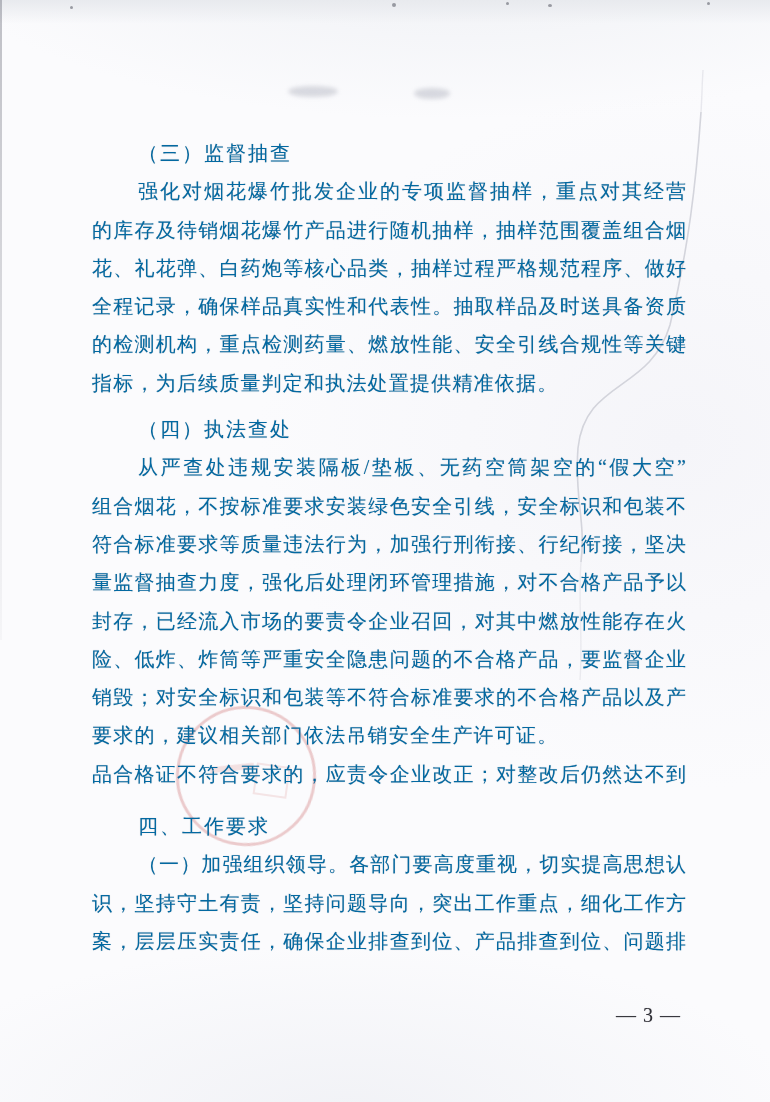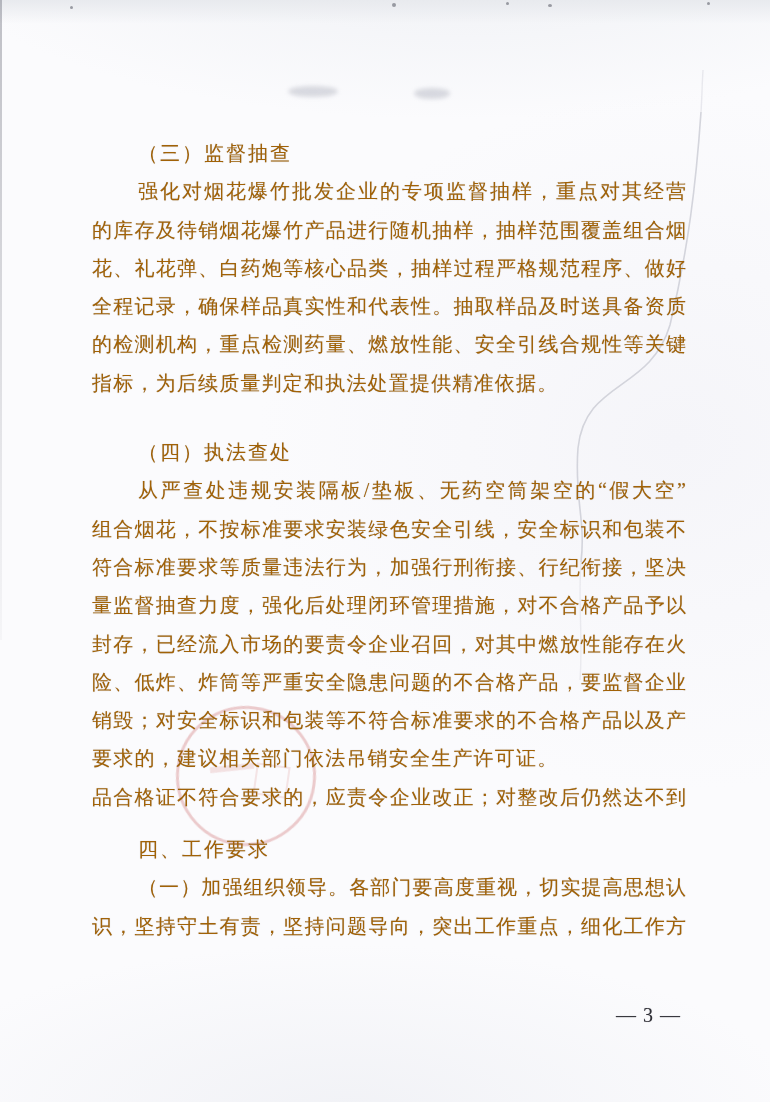--- a/index.html
+++ b/index.html
@@ -25,28 +25,28 @@
   
   .seal{position:absolute;left:176px;top:706px;width:134px;height:134px;
     border:3px solid rgba(198,88,88,0.30);border-radius:50%;
     transform:rotate(8deg);filter:blur(0.7px);}
   .seal .m1{position:absolute;left:30px;top:58px;width:44px;height:6px;
     background:rgba(198,88,88,0.16);transform:rotate(-14deg);}
   .seal .m2{position:absolute;left:76px;top:52px;width:30px;height:28px;
     border:2px solid rgba(198,88,88,0.14);}
   
   .page-content{position:absolute;left:92px;top:134px;width:594px;
-    font-size:20px;line-height:38.3px;color:#a16207;
+    font-size:20px;line-height:38.3px;color:#0369a1;
     text-shadow:0 0 1px rgba(60,60,72,0.30);}
   .line{min-height:38.3px;}
   .line.full{text-align:justify;text-align-last:justify;text-justify:inter-character;}
   .line.first{padding-left:46px;text-align:justify;text-align-last:justify;text-justify:inter-character;}
   .line.heading{padding-left:46px;letter-spacing:2px;}
   .line.last{letter-spacing:1.2px;}
-  .gap1{margin-top:31px;}
+  .gap1{margin-top:8px;}
   .gap2{margin-top:14px;}
   .page-number{position:absolute;left:616px;top:1004px;font-size:20px;
     letter-spacing:1px;color:#2e2e35;text-shadow:0 0 1px rgba(60,60,72,0.3);}
 </style>
 </head>
 <body>
 
 <div class="top-shade"></div>
 <div class="left-edge"></div>
 <div class="smudge s1"></div>
@@ -82,15 +82,16 @@
   <div class="line full">符合标准要求等质量违法行为，加强行刑衔接、行纪衔接，坚决</div>
   <div class="line full">量监督抽查力度，强化后处理闭环管理措施，对不合格产品予以</div>
   <div class="line full">封存，已经流入市场的要责令企业召回，对其中燃放性能存在火</div>
   <div class="line full">险、低炸、炸筒等严重安全隐患问题的不合格产品，要监督企业</div>
   <div class="line full">销毁；对安全标识和包装等不符合标准要求的不合格产品以及产</div>
   <div class="line last">要求的，建议相关部门依法吊销安全生产许可证。</div>
   <div class="line full">品合格证不符合要求的，应责令企业改正；对整改后仍然达不到</div>
   <div class="line heading gap2">四、工作要求</div>
   <div class="line first">（一）加强组织领导。各部门要高度重视，切实提高思想认</div>
   <div class="line full">识，坚持守土有责，坚持问题导向，突出工作重点，细化工作方</div>
+  <div class="line full">案，层层压实责任，确保企业排查到位、产品排查到位、问题排</div>
 </div>
 
 <div class="page-number">— 3 —</div>
 
 </body></html>

